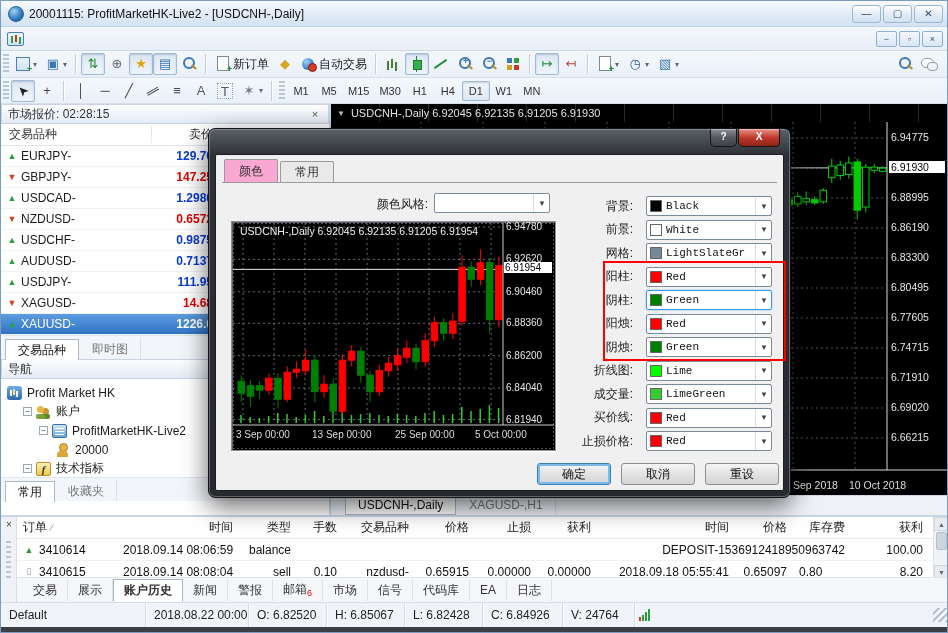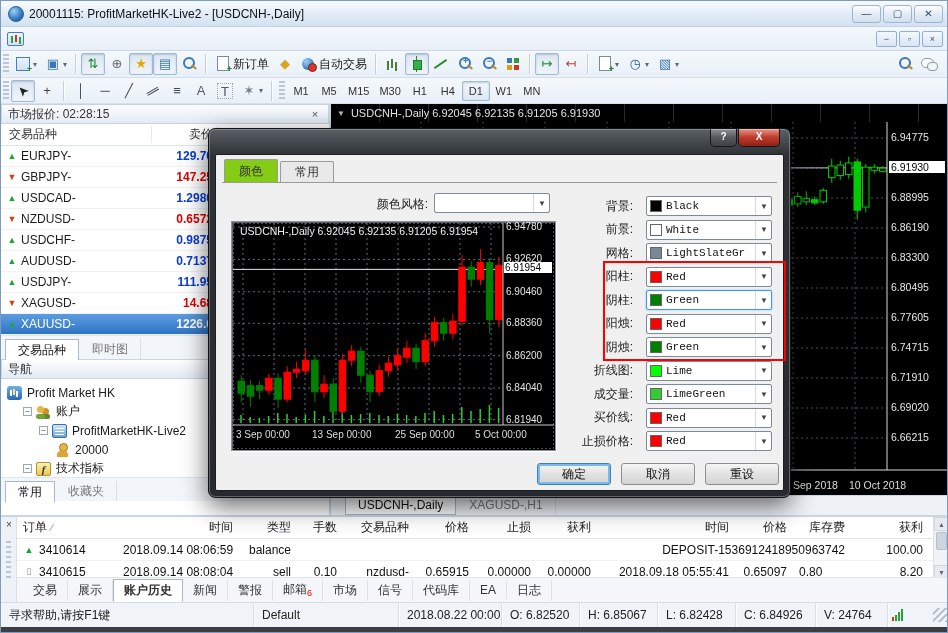--- a/index.html
+++ b/index.html
@@ -195,21 +195,21 @@
   .dlg-help, .dlg-close { height:18px; border:1px solid #14161a; border-top:none; border-radius:0 0 5px 5px;
     color:#fff; font-size:10px; font-weight:bold; text-align:center; line-height:16px;
     box-shadow:inset 0 1px 0 rgba(255,255,255,.35); }
   .dlg-help { width:27px; background:linear-gradient(#8d9298,#55595e 50%,#3e4246); }
   .dlg-close { width:42px; background:linear-gradient(#e8948a,#c0392b 50%,#8e2318); }
   .dlg-content { position:absolute; left:6px; right:6px; top:25px; bottom:6px; background:#f0f0f0;
     border:1px solid #1c1e21; border-radius:2px; }
   .dlg-tabs { position:absolute; left:8px; top:6px; display:flex; }
   .dlg-tab { height:21px; padding:0 14px; display:flex; align-items:center; background:#e9e9e9;
     border:1px solid #9a9a9a; border-bottom:none; border-radius:2px 2px 0 0; margin-right:2px; color:#333; }
-  .dlg-tab.active { background:#84cc16; height:23px; position:relative; top:-2px; z-index:2; }
+  .dlg-tab.active { background:#f9a8d4; height:23px; position:relative; top:-2px; z-index:2; }
   .dlg-tabline { position:absolute; left:6px; right:6px; top:27px; border-top:1px solid #9a9a9a; }
   .style-label { position:absolute; top:41px; width:110px; text-align:right; color:#222; }
   .combo { height:20px; background:#fff; border:1px solid #7c8a99; border-radius:2px; display:flex;
     align-items:center; padding:0 3px; gap:4px; }
   .combo .dd { margin-left:auto; font-size:8px; color:#444; border-left:1px solid #d5dbe2; padding-left:4px; height:100%;
     display:flex; align-items:center; }
   .combo.focus { border-color:#3c9bf0; box-shadow:0 0 2px #7cc0f7; }
   #style-combo { position:absolute; left:218px; top:38px; width:116px; }
   .swatch { width:12px; height:12px; border:1px solid #666; flex:none; }
   .cname { font-family:"Liberation Mono","DejaVu Sans Mono",monospace; font-size:11px; color:#111; }
@@ -632,21 +632,20 @@
         <div class="term-tab">邮箱<sub class="badge">6</sub></div>
         <div class="term-tab">市场</div>
         <div class="term-tab">信号</div>
         <div class="term-tab">代码库</div>
         <div class="term-tab">EA</div>
         <div class="term-tab">日志</div>
       </div>
   </div>
 
   <div id="statusbar">
-    <div class="sb-seg" style="width:253px;">寻求帮助,请按F1键</div>
     <div class="sb-seg" style="width:145px;">Default</div>
     <div class="sb-seg" style="width:103px;">2018.08.22 00:00</div>
     <div id="sb-ohlcv" style="display:flex;height:100%;">
         <div class="sb-seg" style="width: 78px;">O: 6.82520</div>
         <div class="sb-seg" style="width: 78px;">H: 6.85067</div>
         <div class="sb-seg" style="width: 78px;">L: 6.82428</div>
         <div class="sb-seg" style="width: 80px;">C: 6.84926</div>
         <div class="sb-seg" style="width: 72px;">V: 24764</div>
       </div>
     <div class="conn-icon">

